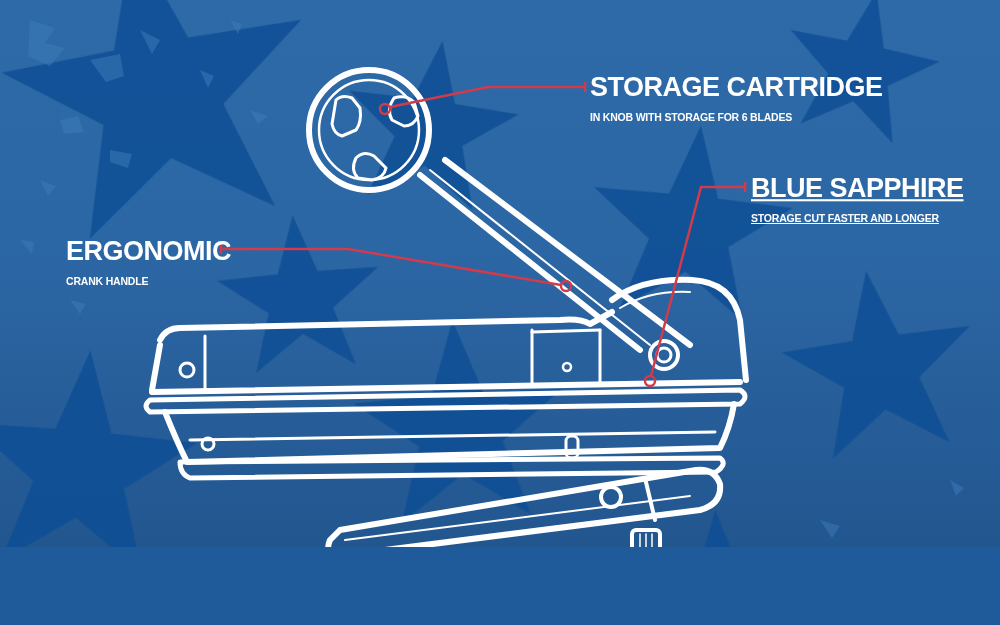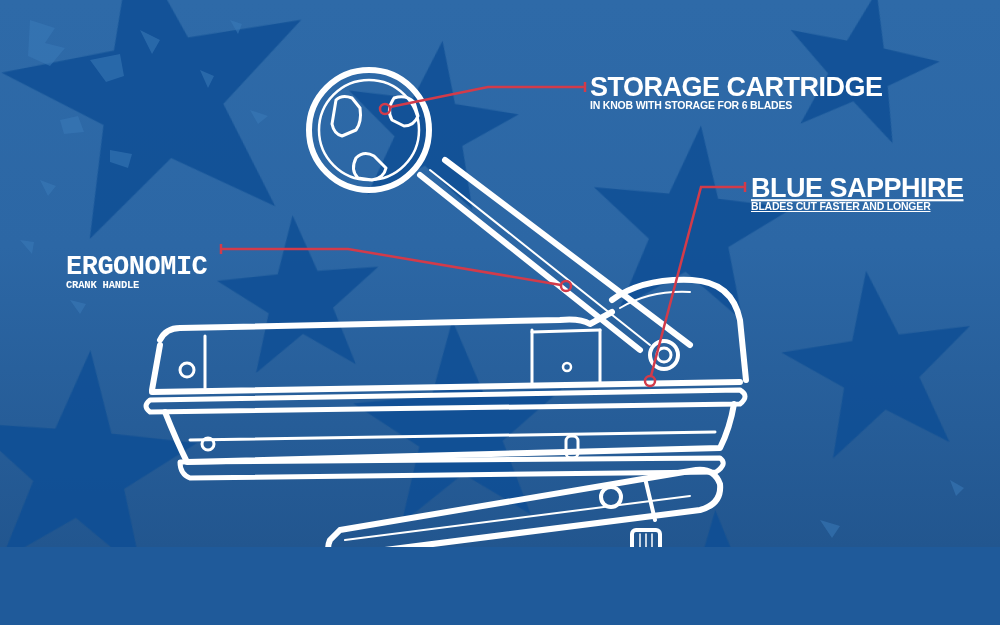--- a/index.html
+++ b/index.html
@@ -2,21 +2,21 @@
 <html><head>
 <meta charset="utf-8">
 <style>
   html,body{margin:0;padding:0;}
   body{width:1000px;height:625px;overflow:hidden;background:#1f5a9a;}
   #stage{position:relative;width:1000px;height:547px;overflow:hidden;
     background:linear-gradient(180deg,#2e6aa8 0%,#2c67a5 45%,#22568f 100%);}
   svg.layer{position:absolute;left:0;top:0;}
   .callout{position:absolute;color:#ffffff;font-family:"Liberation Sans",sans-serif;font-weight:bold;line-height:1;}
   .callout .title{font-size:27px;letter-spacing:-0.5px;display:block;transform:scaleY(1.05);transform-origin:left top;}
-  .callout .sub{font-size:10.5px;letter-spacing:-0.2px;display:block;margin-top:0;}
+  .callout .sub{font-size:10.5px;letter-spacing:-0.2px;display:block;margin-top:12px;}
 </style>
 </head>
 <body>
 
 <div id="stage">
 
   <svg class="layer" width="1000" height="625" viewBox="0 0 1000 625">
     <defs>
       <polygon id="star" points="0,-100 23.5,-32.4 95.1,-30.9 38,12.4 58.8,80.9 0,40 -58.8,80.9 -38,12.4 -95.1,-30.9 -23.5,-32.4"></polygon>
     </defs>
@@ -108,19 +108,19 @@
       <path d="M221 244 L221 254"></path>
     </g>
   </svg>
 
   <div class="callout" style="left:590px;top:73px;">
     <span class="title">STORAGE CARTRIDGE</span>
     <span class="sub">IN KNOB WITH STORAGE FOR 6 BLADES</span>
   </div>
   <div class="callout" style="left:751px;top:174px;text-decoration:underline;">
     <span class="title">BLUE SAPPHIRE</span>
-    <span class="sub">BLADES CUT FASTER AND LONGER</span>
+    <span class="sub">STORAGE CUT FASTER AND LONGER</span>
   </div>
-  <div class="callout" style="left:66px;top:253px;font-family:Liberation Mono, monospace;">
+  <div class="callout" style="left:66px;top:237px;">
     <span class="title">ERGONOMIC</span>
     <span class="sub">CRANK HANDLE</span>
   </div>
 </div>
 
 </body></html>

